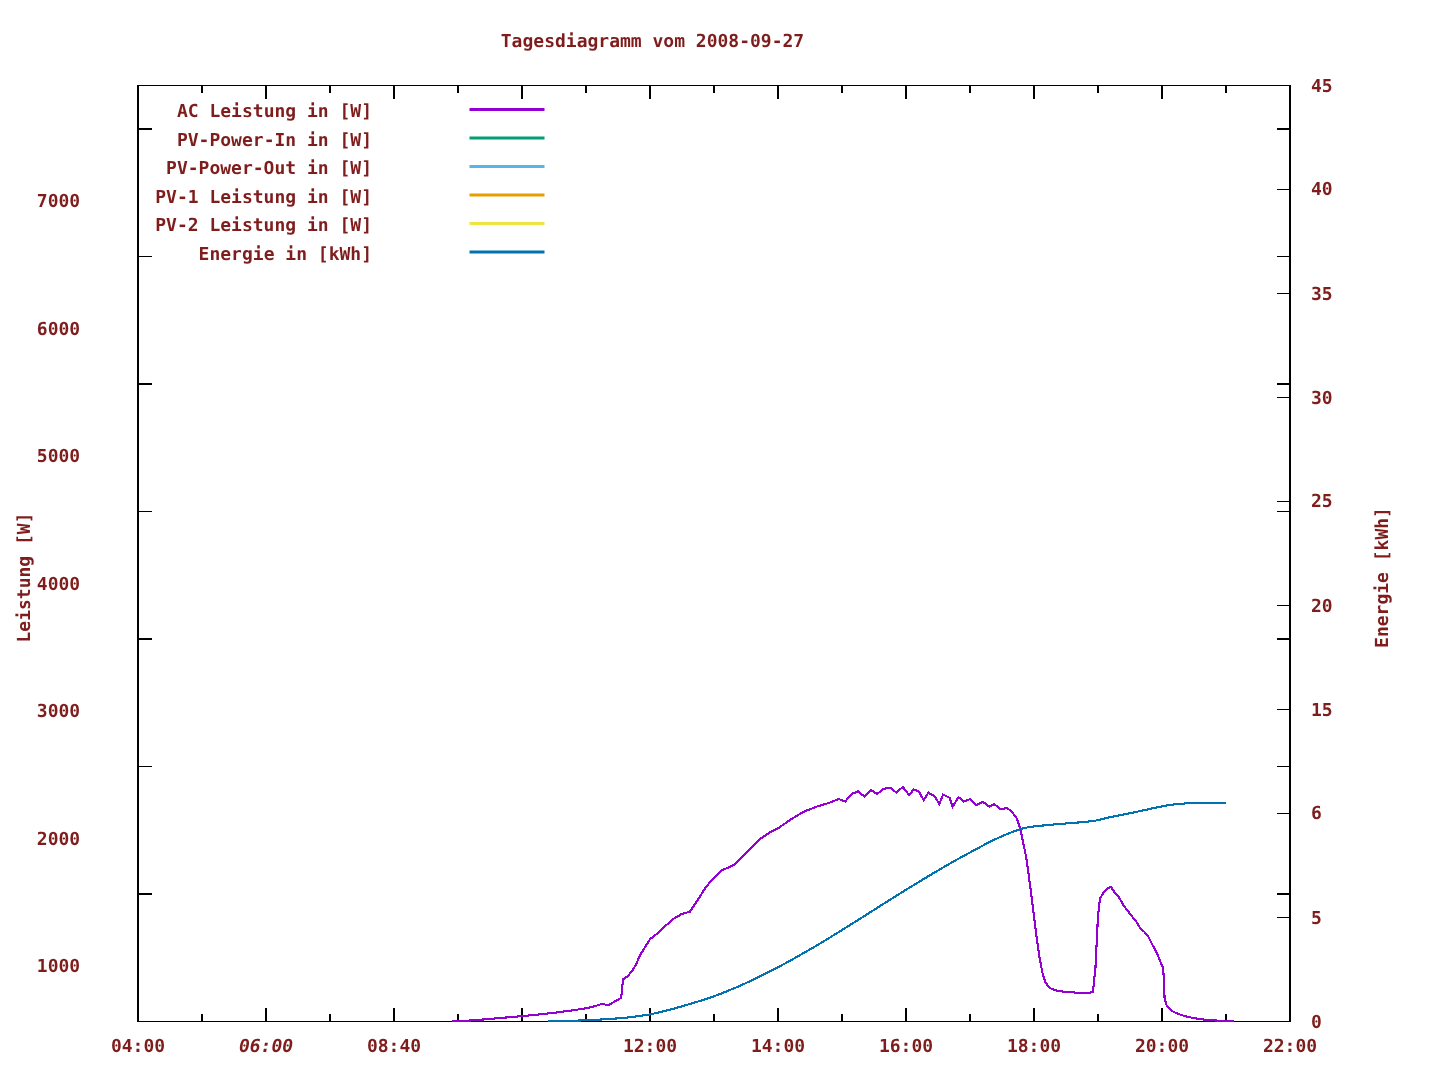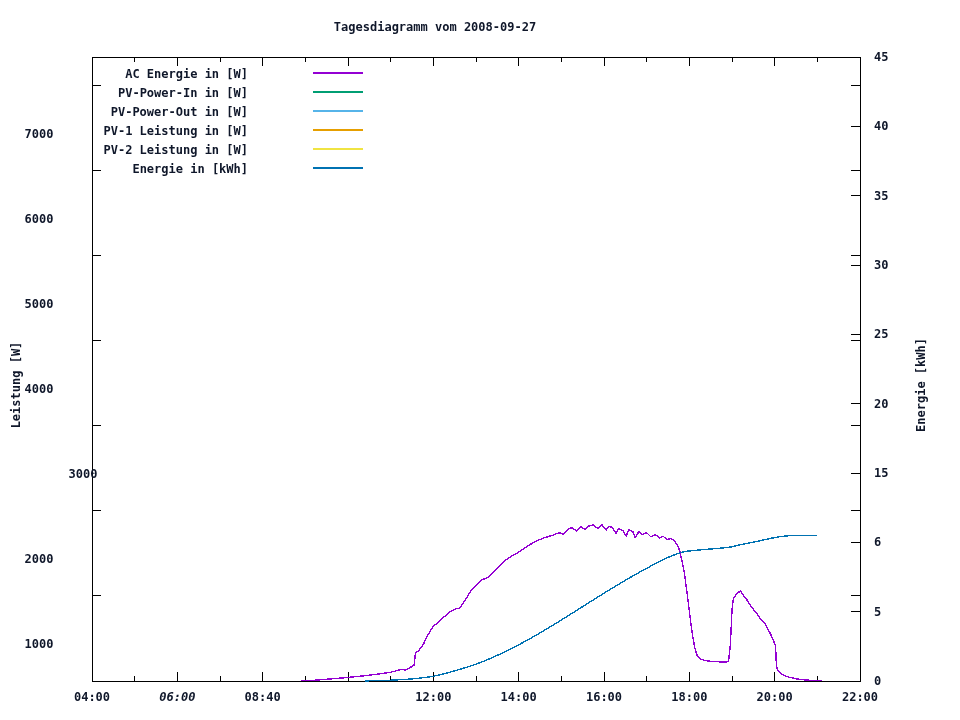--- a/index.html
+++ b/index.html
@@ -1,18 +1,18 @@
 <!DOCTYPE html>
 <html><head>
 <meta charset="utf-8">
 <style>
   html,body{margin:0;padding:0;background:#ffffff;}
   #canvas{
     position:relative;width:960px;height:720px;background:#ffffff;
-    font-family:"DejaVu Sans Mono",monospace;font-weight:bold;font-size:12px;color:#0f172a;
+    font-family:"DejaVu Sans Mono",monospace;font-weight:bold;font-size:12px;color:#7f1d1d;
     overflow:hidden;
   }
   #title{position:absolute;left:435px;top:20px;transform:translateX(-50%);white-space:nowrap;}
   #plot-svg{position:absolute;left:0;top:0;}
   .tick-label{position:absolute;white-space:nowrap;line-height:12px;}
   .ytick-left{left:0;width:78px;text-align:center;transform:translateY(-50%);margin-top:48px;}
   .ytick-right{left:874px;text-align:left;transform:translateY(-50%);}
   .xtick{transform:translate(-50%,0);}
   .axis-label{position:absolute;white-space:nowrap;}
   #ylabel-left{left:16px;top:385px;transform:translate(-50%,-50%) rotate(-90deg);}
@@ -94,21 +94,21 @@
       <line x1="851" y1="57" x2="860" y2="57" stroke="#000" stroke-width="1"></line>
       <polyline points="301.1,680.8 309.6,680.6 318.1,680.0 330.9,678.9 343.7,677.8 356.5,676.6 369.3,675.2 382.1,673.5 390.7,672.2 397.1,670.6 401.3,669.3 405.6,670.1 409.9,667.6 414.1,665.3 415.4,652.9 418.4,650.8 421.4,647.4 423.9,643.2 426.9,636.4 429.9,631.7 433.3,626.2 437.6,622.8 441.9,618.9 448.3,613.0 454.7,609.2 459.8,607.9 465.3,599.8 470.9,590.9 476.0,585.4 481.1,580.3 488.8,576.9 497.3,568.4 505.9,559.9 513.5,554.8 518.7,552.2 527.2,546.3 535.7,541.2 544.3,537.8 552.8,535.2 559.2,532.7 563.5,534.4 567.7,529.3 572.0,527.6 576.3,531.0 580.5,526.7 584.8,529.3 589.1,525.9 593.3,525.0 597.6,528.4 601.9,524.6 606.1,530.1 609.1,526.3 612.5,527.6 615.9,533.5 618.9,528.4 623.2,531.0 626.2,536.1 628.7,529.7 633.0,531.8 635.1,537.8 639.0,531.4 642.4,534.4 646.7,532.7 650.9,536.9 655.2,534.4 659.5,537.8 662.9,536.1 667.1,539.5 671.4,538.6 674.4,541.2 677.4,544.6 679.9,551.4 682.1,561.6 684.2,571.8 686.3,587.1 688.5,604.1 690.6,621.1 692.7,636.4 694.9,648.3 697.0,655.1 700.0,658.7 704.3,660.4 710.7,661.3 718.3,661.8 725.6,662.1 728.6,661.3 730.3,645.3 732.0,610.4 733.3,599.0 735.4,595.6 738.0,592.6 740.5,591.1 743.1,595.0 746.1,598.4 749.1,603.8 751.6,606.9 754.2,610.3 757.6,614.5 760.2,618.8 762.7,621.0 765.3,623.9 767.8,629.0 770.4,633.7 772.5,638.3 774.2,642.6 775.5,645.3 776.4,665.7 777.7,670.1 779.8,672.8 782.3,674.5 785.8,676.1 790.0,677.4 796.0,678.8 802.4,679.7 809.7,680.3 817.3,680.7 822.5,680.8" fill="none" stroke="#9400d3" stroke-width="1.4"></polyline>
       <polyline points="365.1,680.9 377.9,680.6 390.7,680.2 403.5,679.5 416.3,678.6 424.8,677.5 433.3,676.3 441.9,674.3 450.4,672.1 458.9,669.6 467.5,667.0 476.0,664.2 484.5,660.9 493.1,657.3 501.6,653.4 510.1,649.2 518.7,644.8 527.2,640.2 535.7,635.4 544.3,630.4 552.8,625.3 561.3,620.0 569.9,614.7 578.4,609.3 586.9,603.9 595.5,598.5 604.0,593.2 612.5,588.0 621.1,582.8 629.6,577.8 638.1,573.0 646.7,568.3 655.2,563.7 663.7,559.4 672.3,555.6 678.7,553.3 682.9,552.0 687.2,551.2 693.6,550.5 702.1,549.7 710.7,549.0 719.2,548.3 727.7,547.5 732.0,546.8 736.3,545.7 740.5,544.7 746.9,543.4 753.3,542.2 759.7,540.8 766.1,539.4 772.5,538.0 778.9,536.8 785.3,536.0 791.7,535.5 800.3,535.4 808.8,535.4 817.3,535.4" fill="none" stroke="#0072b2" stroke-width="1.4"></polyline>
     </svg>
   <div id="ylabel-left" class="axis-label">Leistung [W]</div>
   <div id="ylabel-right" class="axis-label">Energie [kWh]</div>
   <div id="ticks">
       <div class="tick-label ytick-left" style="top: 681px;">0</div>
       <div class="tick-label ytick-left" style="top: 595.998px;">1000</div>
       <div class="tick-label ytick-left" style="top: 510.996px;">2000</div>
-      <div class="tick-label ytick-left" style="top: 425.994px; padding-left: 44px;">3000</div>
+      <div class="tick-label ytick-left" style="top: 425.994px;">3000</div>
       <div class="tick-label ytick-left" style="top: 340.992px;">4000</div>
       <div class="tick-label ytick-left" style="top: 255.99px;">5000</div>
       <div class="tick-label ytick-left" style="top: 170.988px;">6000</div>
       <div class="tick-label ytick-left" style="top: 85.9857px;">7000</div>
       <div class="tick-label ytick-right" style="top: 681px;">0</div>
       <div class="tick-label ytick-right" style="top: 611.667px;">5</div>
       <div class="tick-label ytick-right" style="top: 542.333px;">6</div>
       <div class="tick-label ytick-right" style="top: 473px;">15</div>
       <div class="tick-label ytick-right" style="top: 403.667px;">20</div>
       <div class="tick-label ytick-right" style="top: 334.333px;">25</div>
@@ -122,21 +122,21 @@
       <div class="tick-label xtick" style="left: 348px; top: 713px; margin-top: 43px;">10:00</div>
       <div class="tick-label xtick" style="left: 433.333px; top: 691px;">12:00</div>
       <div class="tick-label xtick" style="left: 518.667px; top: 691px;">14:00</div>
       <div class="tick-label xtick" style="left: 604px; top: 691px; text-align: right;">16:00</div>
       <div class="tick-label xtick" style="left: 689.333px; top: 691px;">18:00</div>
       <div class="tick-label xtick" style="left: 774.667px; top: 691px;">20:00</div>
       <div class="tick-label xtick" style="left: 860px; top: 691px;">22:00</div>
     </div>
   <div id="legend">
       <div class="legend-row" style="top: 73px; left: 0px;">
-        <div class="legend-text">AC Energie in [W]</div>
+        <div class="legend-text">AC Leistung in [W]</div>
         <div class="legend-sample" style="background: rgb(148, 0, 211);"></div>
       </div>
       <div class="legend-row" style="top: 92px; left: 0px;">
         <div class="legend-text">PV-Power-In in [W]</div>
         <div class="legend-sample" style="background: rgb(0, 158, 115);"></div>
       </div>
       <div class="legend-row" style="top: 111px; left: 0px;">
         <div class="legend-text">PV-Power-Out in [W]</div>
         <div class="legend-sample" style="background: rgb(86, 180, 233);"></div>
       </div>

